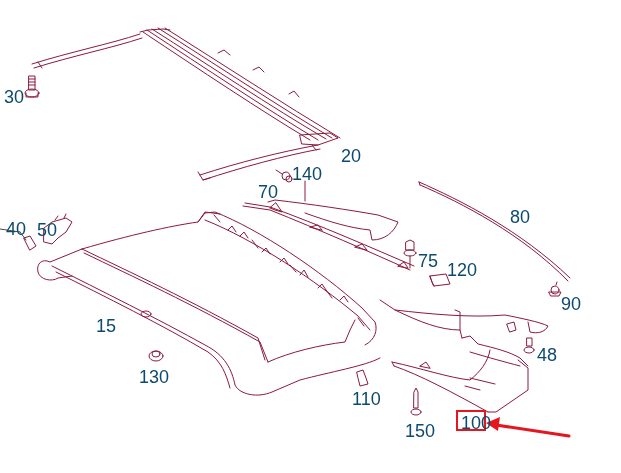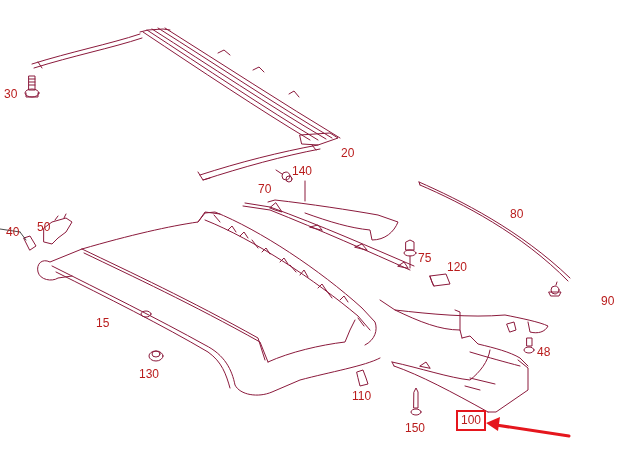--- a/index.html
+++ b/index.html
@@ -1,19 +1,19 @@
 <!DOCTYPE html>
 <html><head>
   <meta charset="utf-8">
   <style>
     html, body { margin: 0; padding: 0; background: #ffffff; }
     body { width: 621px; height: 473px; overflow: hidden; position: relative; font-family: "Liberation Sans", sans-serif; }
     #stage { position: absolute; left: 0; top: 0; width: 621px; height: 473px; }
     svg.parts { position: absolute; left: 0; top: 0; }
-    .lbl { position: absolute; font-size: 12px; color: #b91c1c; line-height: 1; white-space: nowrap; }
+    .lbl { position: absolute; font-size: 18px; color: #0c4a6e; line-height: 1; white-space: nowrap; }
     .hl-box { position: absolute; border: 2px solid #e5161d; box-sizing: border-box; }
   </style>
 </head>
 <body>
 
 <div id="stage">
   <svg class="parts" width="621" height="473" viewBox="0 0 621 473" fill="none" stroke="#8b1a3c" stroke-width="1" stroke-linejoin="round" stroke-linecap="round">
 
     <g>
       <path d="M32,64 C70,52 110,44 140,34"></path>
@@ -160,26 +160,26 @@
       <path d="M569,436 L496,425" stroke-width="3"></path>
       <path d="M486,423 L500,417 L498,431 Z" stroke="none"></path>
     </g>
   </svg>
 
   <div class="hl-box" style="left:456px;top:410px;width:30px;height:21px;"></div>
 
   <span class="lbl" style="left:96px;top:317px;">15</span>
   <span class="lbl" style="left:341px;top:147px;">20</span>
   <span class="lbl" style="left:4px;top:88px;">30</span>
-  <span class="lbl" style="left:6px;top:226px;">40</span>
+  <span class="lbl" style="left:6px;top:220px;">40</span>
   <span class="lbl" style="left:37px;top:205px;margin-top:16px;">50</span>
   <span class="lbl" style="left:258px;top:183px;">70</span>
   <span class="lbl" style="left:418px;top:252px;">75</span>
   <span class="lbl" style="left:510px;top:208px;">80</span>
   <span class="lbl" style="left:537px;top:346px;">48</span>
-  <span class="lbl" style="left:561px;top:295px;margin-left:40px;">90</span>
+  <span class="lbl" style="left:561px;top:295px;">90</span>
   <span class="lbl" style="left:461px;top:414px;">100</span>
   <span class="lbl" style="left:352px;top:390px;">110</span>
   <span class="lbl" style="left:447px;top:261px;">120</span>
   <span class="lbl" style="left:139px;top:368px;">130</span>
   <span class="lbl" style="left:292px;top:165px;">140</span>
   <span class="lbl" style="left:405px;top:422px;">150</span>
 </div>
 
 </body></html>

